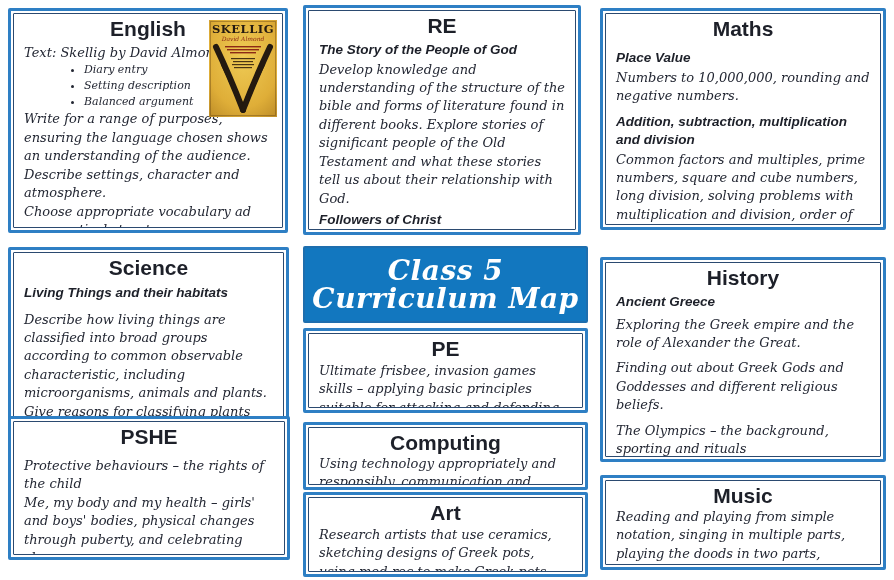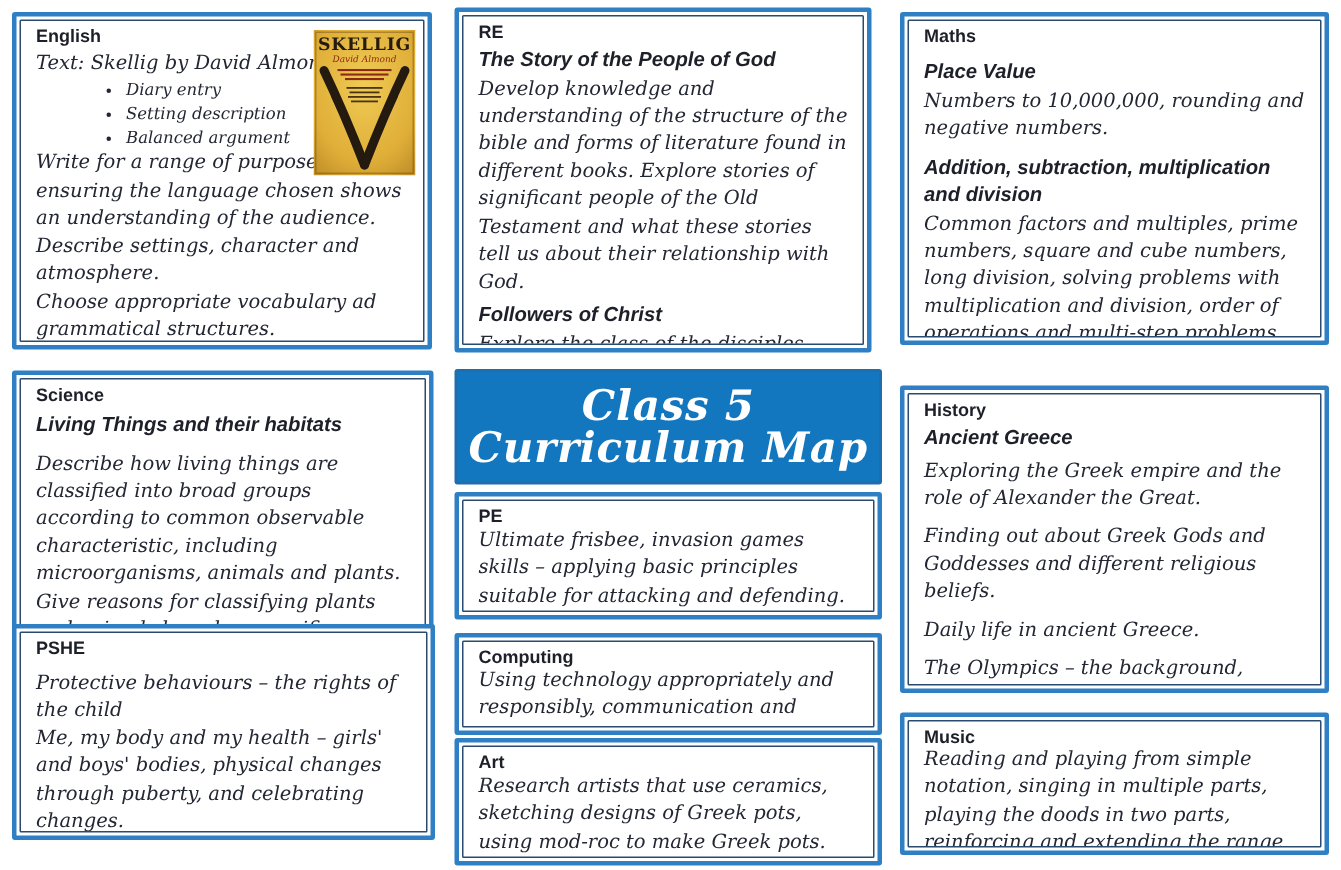--- a/index.html
+++ b/index.html
@@ -13,23 +13,23 @@
     position:absolute;background:#ffffff;
     border:3px solid #2e7fc4;border-radius:2px;
     box-sizing:border-box;
   }
   .box-inner{
     position:absolute;inset:2px;
     border:1px solid #2b4a70;border-radius:1px;
     padding:2px 10px 4px 10px;box-sizing:border-box;overflow:hidden;
   }
   .box-title{
-    margin:1px 0 3px 0;text-align:left;
+    margin:1px 0 3px 0;text-align:center;
     font-family:"Liberation Sans", sans-serif;
-    font-weight:700;font-size:12px;color:#1d2029;
+    font-weight:700;font-size:21px;color:#1d2029;
   }
   .sub-heading{
     font-family:"Liberation Sans", sans-serif;
     font-weight:700;font-style:italic;font-size:13.5px;
     margin:3px 0 2px 0;line-height:1.3;color:#1d2029;
   }
   .body-text{
     font-style:italic;font-size:13px;line-height:1.42;margin:0;
   }
   .para-gap{margin-bottom:7px;}
@@ -144,21 +144,20 @@
       <p class="body-text">Ultimate frisbee, invasion games skills – applying basic principles suitable for attacking and defending.</p>
     </div>
   </section>
 
   <section class="box" style="left:600px;top:257px;width:286px;height:205px;">
     <div class="box-inner">
       <h2 class="box-title" style="margin-bottom:0;">History</h2>
       <div class="sub-heading" style="margin-bottom:5px;">Ancient Greece</div>
       <p class="body-text para-gap">Exploring the Greek empire and the role of Alexander the Great.</p>
       <p class="body-text para-gap">Finding out about Greek Gods and Goddesses and different religious beliefs.</p>
-      <p class="body-text para-gap">Daily life in ancient Greece.</p>
       <p class="body-text para-gap">The Olympics – the background, sporting and rituals</p>
 
     </div>
   </section>
 
   <section class="box" style="left:303px;top:422px;width:285px;height:68px;">
     <div class="box-inner">
       <h2 class="box-title" style="margin-bottom:0;">Computing</h2>
       <p class="body-text">Using technology appropriately and responsibly, communication and online safety.</p>
     </div>

